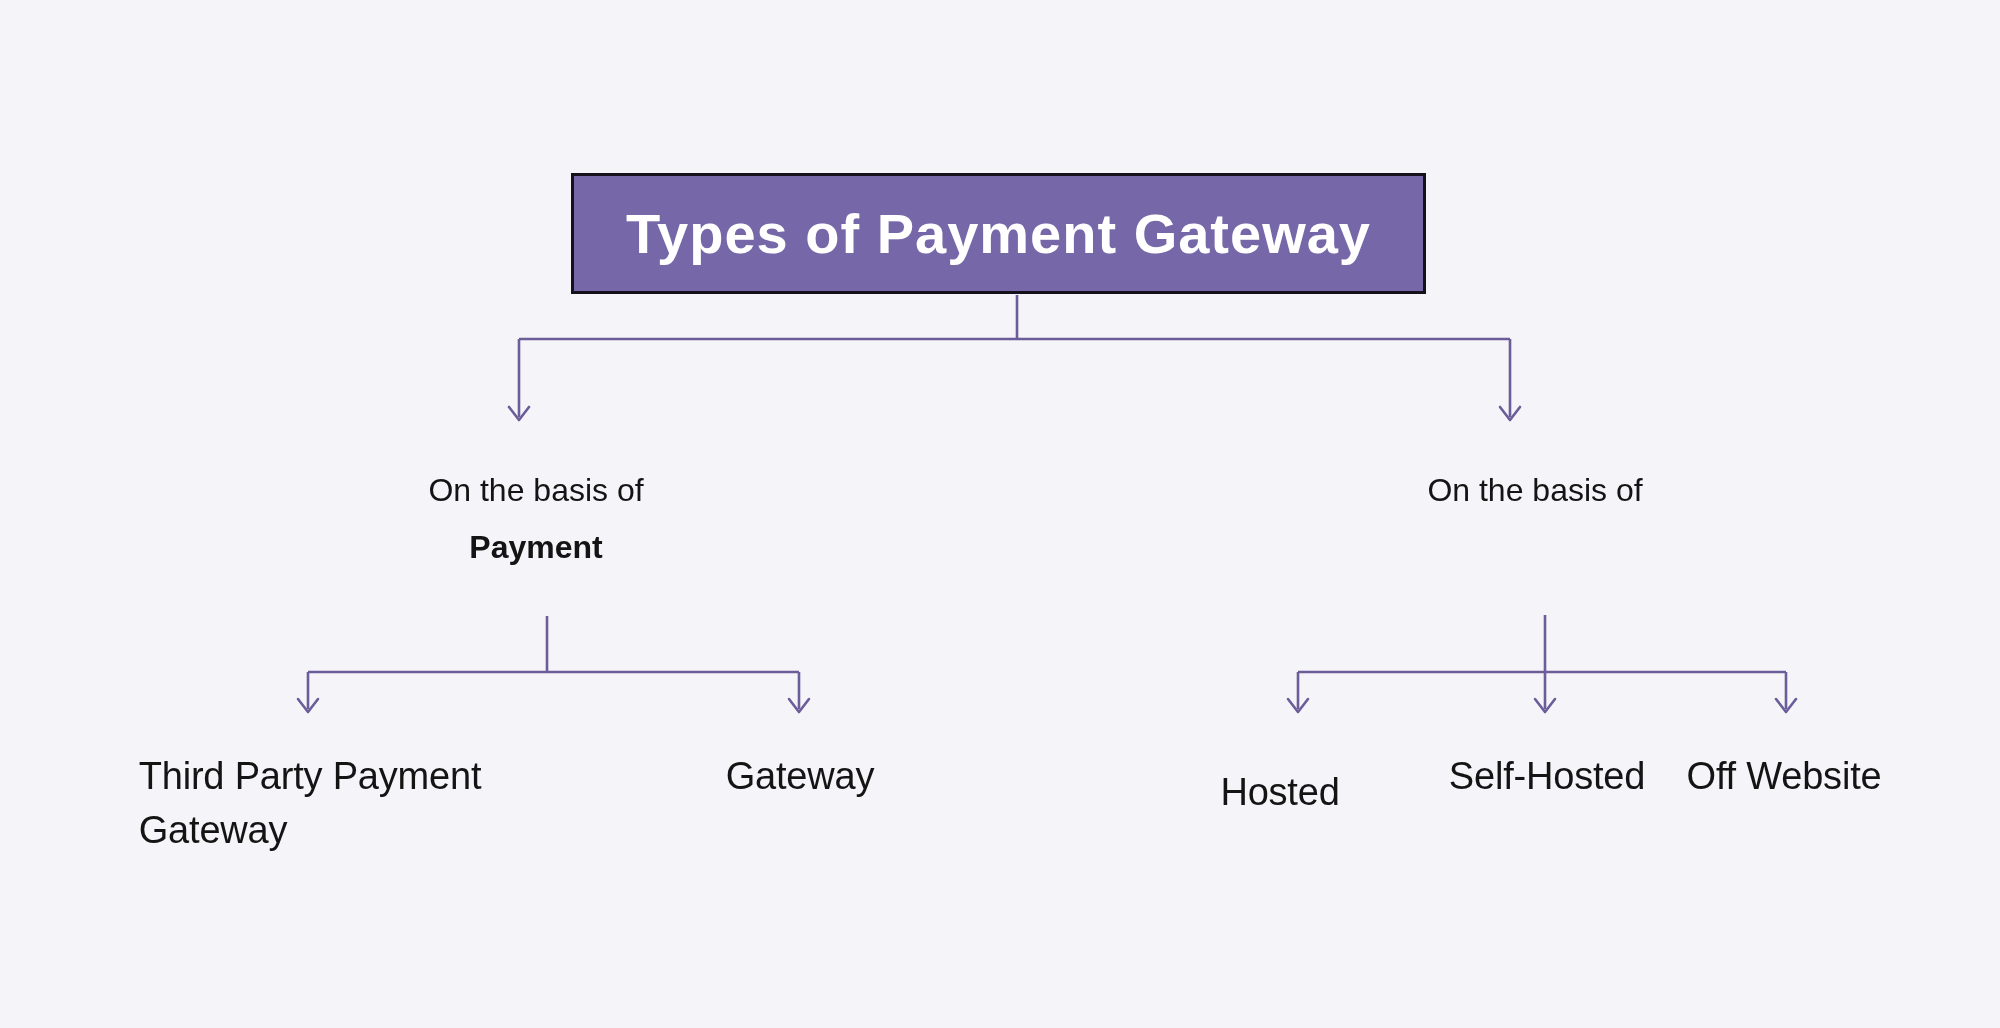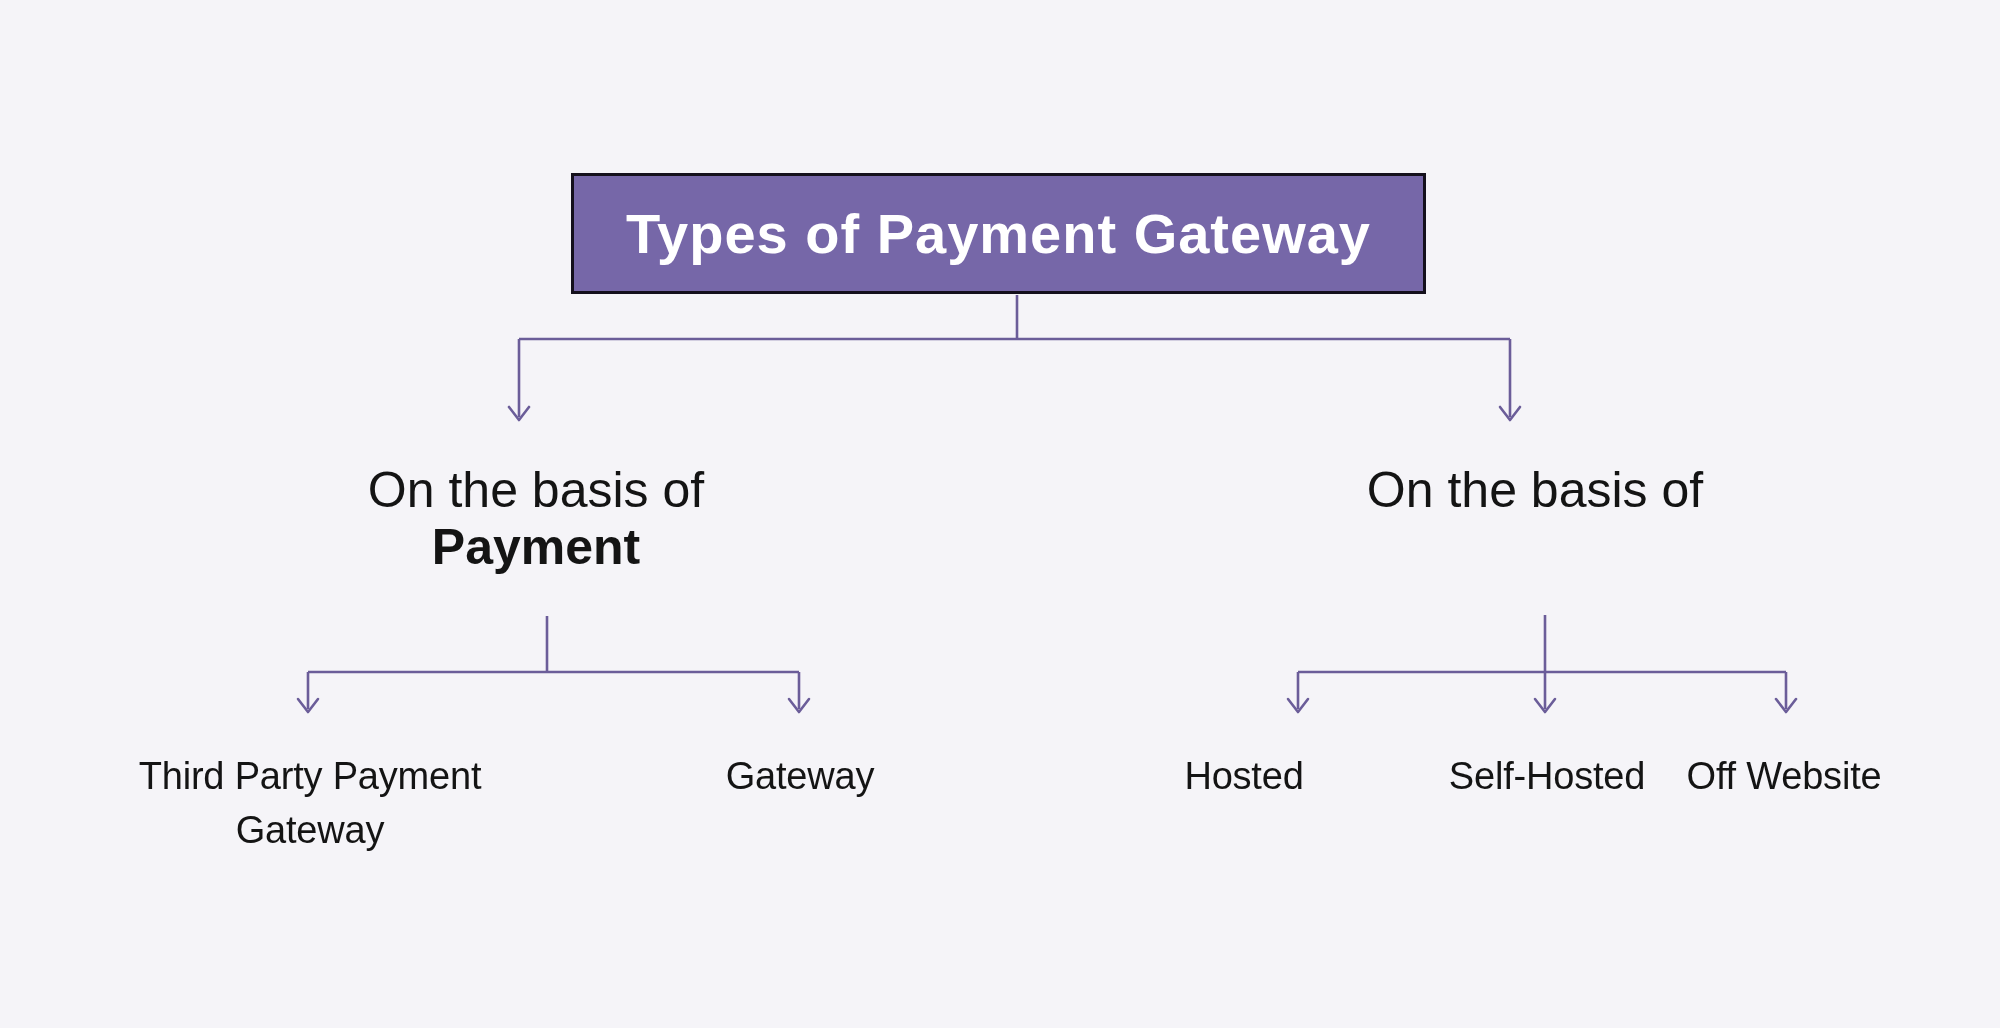--- a/index.html
+++ b/index.html
@@ -57,41 +57,41 @@
     font-weight: bold;
     letter-spacing: 1px;
     white-space: nowrap;
   }
   .branch-label {
     position: absolute;
     top: 462px;
     transform: translateX(-50%);
     text-align: center;
     color: var(--label-text);
-    font-size: 50px;
+    font-size: 32px;
     line-height: 57px;
     white-space: nowrap;
   }
   .branch-label .branch-name { font-weight: bold; }
   .branch-left  { left: 536px; }
   .branch-right { left: 1535px; }
   .leaf {
     position: absolute;
     top: 749px;
     transform: translateX(-50%);
-    text-align: center;
+    text-align: left;
     color: var(--label-text);
     font-size: 38px;
     line-height: 54px;
     letter-spacing: -0.2px;
     white-space: nowrap;
   }
   .leaf-third   { left: 310px; }
   .leaf-bank    { left: 800px; }
-  .leaf-hosted  { left: 1244px; }
+  .leaf-hosted  { left: 1280px; margin-top: 16px; }
   .leaf-selfh   { left: 1547px; }
   .leaf-offweb  { left: 1784px; }
 </style>
 </head>
 <body>
 
 <div class="canvas">
 
   <svg class="connectors" width="2000" height="1028" viewBox="0 0 2000 1028">
 

